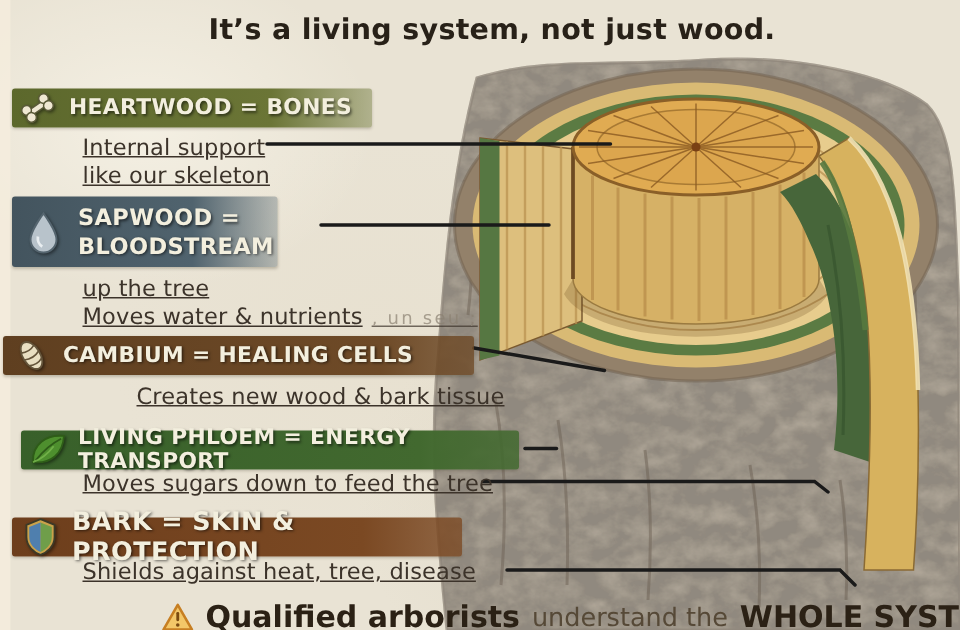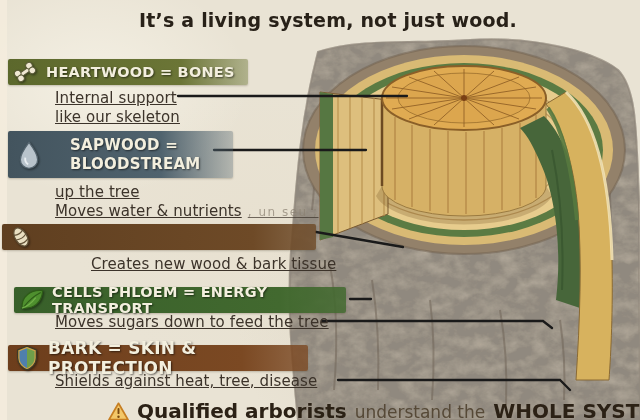--- a/index.html
+++ b/index.html
@@ -21,21 +21,21 @@
   .banner{
     position:absolute;display:flex;align-items:center;box-sizing:border-box;
     color:#f3efde;font-weight:bold;letter-spacing:.25px;
     text-shadow:1px 1px 2px rgba(0,0,0,.55);
     border-radius:2px;box-shadow:0 1px 2px rgba(60,50,30,.25);
   }
   .bicon{position:absolute;top:50%;transform:translateY(-50%);filter:drop-shadow(1px 1px 1px rgba(0,0,0,.45));line-height:0;}
   #b-heartwood{left:8px;top:59px;width:240px;height:26px;padding-left:38px;font-size:14.5px;
     background:linear-gradient(90deg,#5c682c,#6b7536 72%,rgba(107,117,54,.45));text-align:center;}
   #b-heartwood .bicon{left:2px;}
-  #b-sapwood{left:8px;top:131px;width:225px;height:47px;padding-left:62px;font-size:15px;line-height:19px;
+  #b-sapwood{left:8px;top:131px;width:177px;height:47px;padding-left:44px;font-size:15px;line-height:19px;
     background:linear-gradient(90deg,#43545e,#50636e 68%,rgba(80,99,110,.35));}
   #b-sapwood .bicon{left:5px;}
   #b-cambium{left:2px;top:224px;width:314px;height:26px;padding-left:40px;font-size:14.5px;
     background:linear-gradient(90deg,#5f3f20,#6e4a27 80%,rgba(110,74,39,.8));}
   #b-cambium .bicon{left:4px;}
   #b-phloem{left:14px;top:287px;width:332px;height:26px;padding-left:38px;font-size:14.5px;
     background:linear-gradient(90deg,#38602a,#42692f 80%,rgba(66,105,47,.85));}
   #b-phloem .bicon{left:3px;}
   #b-bark{left:8px;top:345px;width:300px;height:26px;padding-left:40px;font-size:17px;
     background:linear-gradient(90deg,#6d3e1c,#7b4923 78%,rgba(123,73,35,.8));}
@@ -209,34 +209,35 @@
 
   <div class="banner" id="b-cambium">
     <span class="bicon">
       <svg width="30" height="30" viewBox="0 0 24 24">
           <g transform="rotate(-32 12 12)">
         <ellipse cx="12" cy="12" rx="4.6" ry="8" fill="#e9dfc2" stroke="#64543a" stroke-width="1"></ellipse>
         <path d="M8,8 q4,2 8,0 M7.5,12 q4.5,2.2 9,0 M8,16 q4,2 8,0" fill="none" stroke="#64543a" stroke-width="0.9"></path>
       </g>
         </svg>
     </span>
+    <span>CAMBIUM = HEALING CELLS</span>
   </div>
   <div class="desc" id="d-cambium">
     <div>Creates new wood &amp; bark tissue</div>
   </div>
 
   <div class="banner" id="b-phloem">
     <span class="bicon">
       <svg width="30" height="30" viewBox="0 0 24 24">
         <path d="M4,18.5 C3.5,9 11,3.5 20.5,4.5 C20,14 13.5,19.5 4,18.5 Z" fill="#4e8f2e" stroke="#2e5c18" stroke-width="1"></path>
         <path d="M5.5,17.5 C9,13 14,8.5 19,6" fill="none" stroke="#2e5c18" stroke-width="1"></path>
         <path d="M4,18.5 C8,17 12,14 15,10" fill="none" stroke="#79b84f" stroke-width="1" opacity=".8"></path>
       </svg>
     </span>
-    <span>CELLS PHLOEM = ENERGY TRANSPORT</span>
+    <span>LIVING PHLOEM = ENERGY TRANSPORT</span>
   </div>
   <div class="desc" id="d-phloem">
     <div>Moves sugars down to feed the tree</div>
   </div>
 
   <div class="banner" id="b-bark">
     <span class="bicon">
       <svg width="30" height="30" viewBox="0 0 24 24">
         <path d="M12,2.5 L19.5,5.5 V12 C19.5,17 15.5,20.3 12,21.5 C8.5,20.3 4.5,17 4.5,12 V5.5 Z" fill="#caa24a" stroke="#3c3a28" stroke-width="1"></path>
         <path d="M12,4.2 L18,6.6 V12 C18,16 14.8,18.9 12,20 Z" fill="#6f9e4a"></path>

